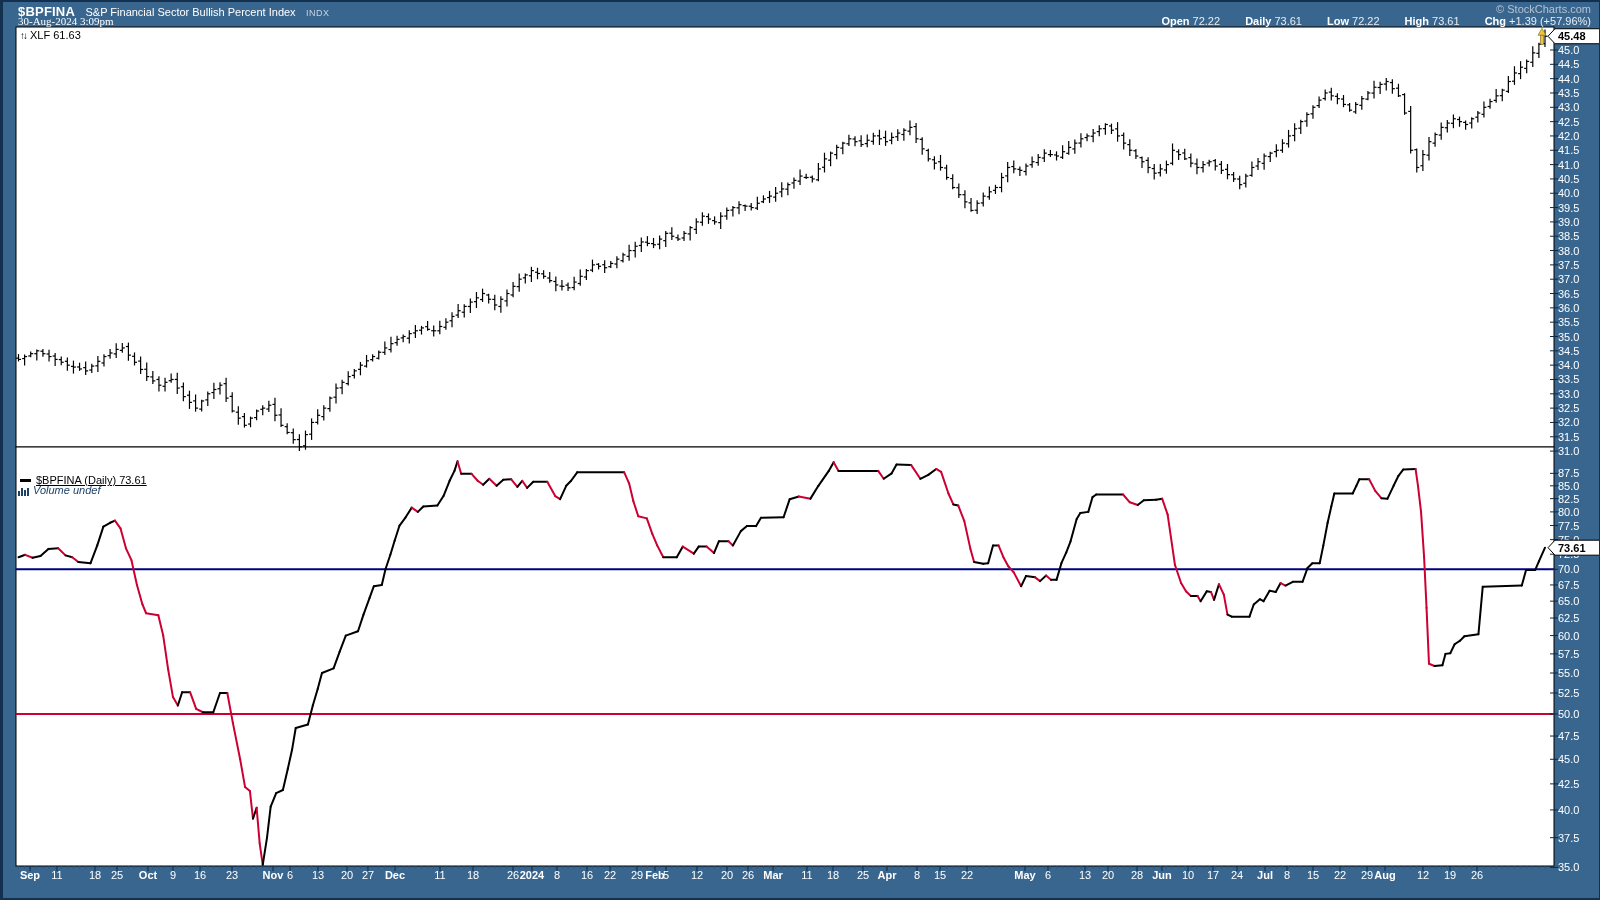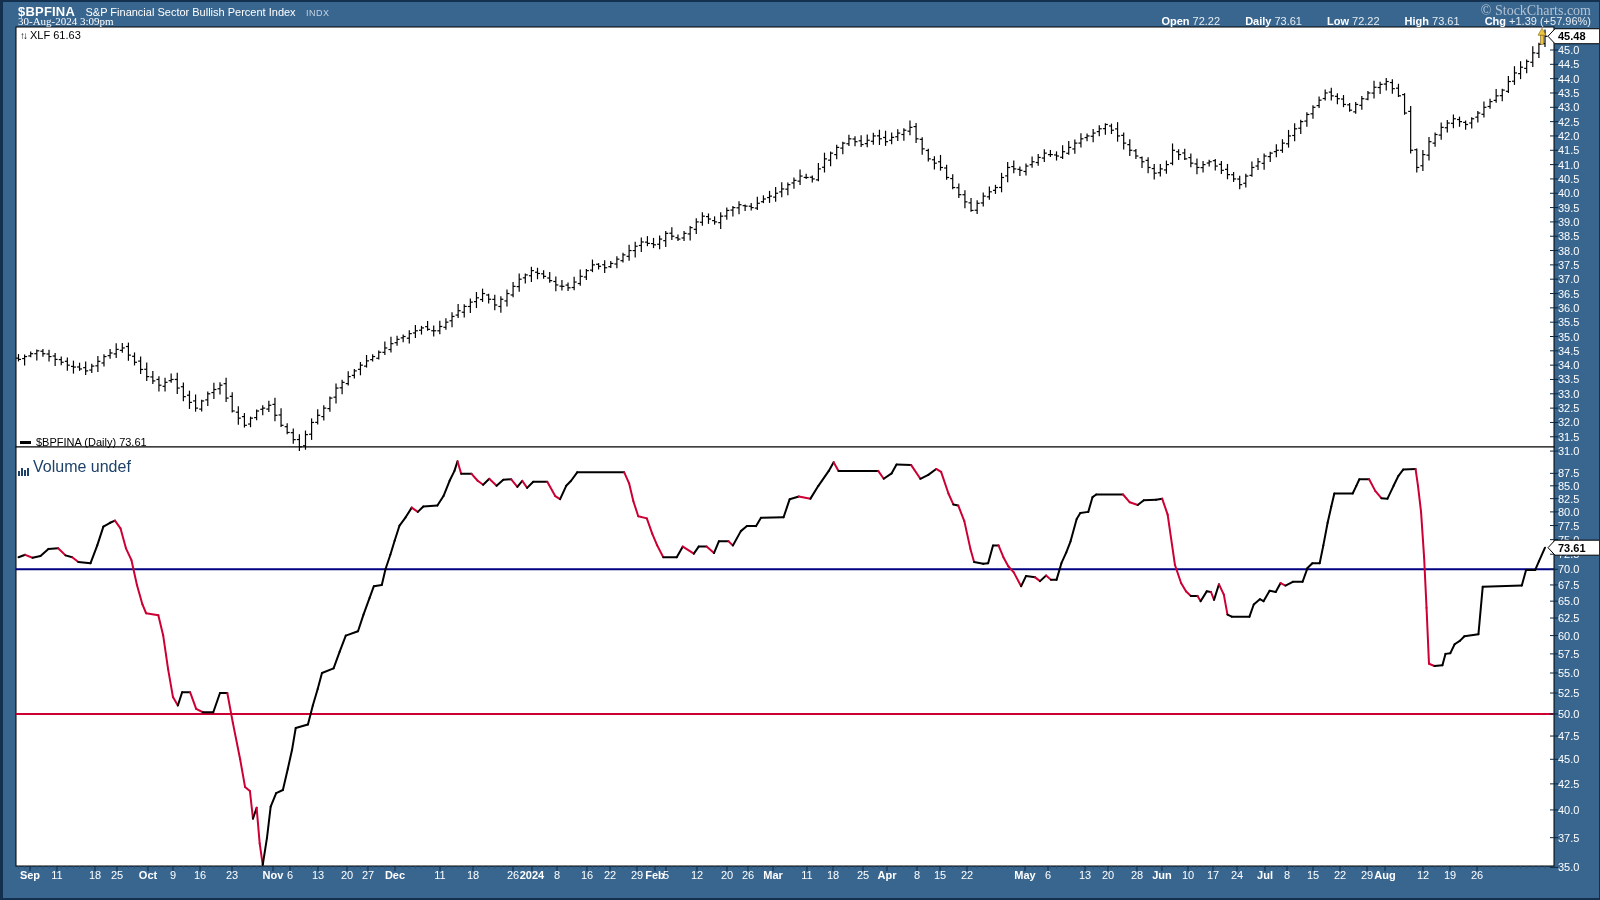--- a/index.html
+++ b/index.html
@@ -11,28 +11,28 @@
     box-sizing:border-box;
     font-family:"Liberation Sans", sans-serif;
   }
   #chart-svg{position:absolute;left:-3px;top:-2px;width:1600px;height:900px;}
   .hdr{position:absolute;left:0;top:0;width:100%;height:27px;z-index:5;}
   .hdr-row1{position:absolute;left:15px;top:0px;white-space:nowrap;}
   .sym{font-size:13px;font-weight:bold;color:#ffffff;letter-spacing:.2px;}
   .ttl{font-size:11px;color:#ffffff;margin-left:6px;}
   .exch{font-size:9px;color:#c6d4e2;margin-left:6px;letter-spacing:.5px;}
   .hdr-row2{position:absolute;left:15px;top:13px;font-size:11px;color:#ffffff;white-space:nowrap;font-family:Liberation Serif, serif;}
-  .copyright{position:absolute;right:8px;top:1px;font-size:14px;color:#b3c3d3;font-family:Liberation Serif, serif;}
+  .copyright{position:absolute;right:8px;top:1px;font-size:11px;color:#b3c3d3;}
   .quote{position:absolute;right:8px;top:13px;font-size:11px;color:#e6edf3;white-space:nowrap;}
   .quote b{color:#ffffff;margin-left:22px;margin-right:3px;}
   .legend-top{position:absolute;left:17px;top:27px;font-size:11px;color:#000;z-index:4;white-space:nowrap;}
   .updown{font-size:10px;letter-spacing:-2px;margin-right:4px;}
-  .legend-bpf{position:absolute;left:17px;top:434px;font-size:11px;color:#000;z-index:4;white-space:nowrap;}
+  .legend-bpf{position:absolute;left:17px;top:472px;font-size:11px;color:#000;z-index:4;white-space:nowrap;text-decoration:underline;}
   .dash-ic{display:inline-block;width:11px;height:3px;background:#000;vertical-align:middle;margin-right:5px;margin-bottom:2px;}
-  .legend-vol{position:absolute;left:15px;top:456px;font-size:16px;color:#1d4168;z-index:4;white-space:nowrap;}
+  .legend-vol{position:absolute;left:15px;top:482px;font-size:11px;color:#1d4168;z-index:4;white-space:nowrap;font-style:italic;}
   .vol-ic{display:inline-block;vertical-align:baseline;margin-right:3px;}
   .vol-ic span{display:inline-block;width:2px;background:#1d4168;margin-right:1px;vertical-align:bottom;}
   .vb1{height:5px;} .vb2{height:8px;} .vb3{height:6px;} .vb4{height:8px;}
 </style>
 </head>
 <body>
 
 <div id="app">
 
   <svg id="chart-svg" xmlns="http://www.w3.org/2000/svg">

